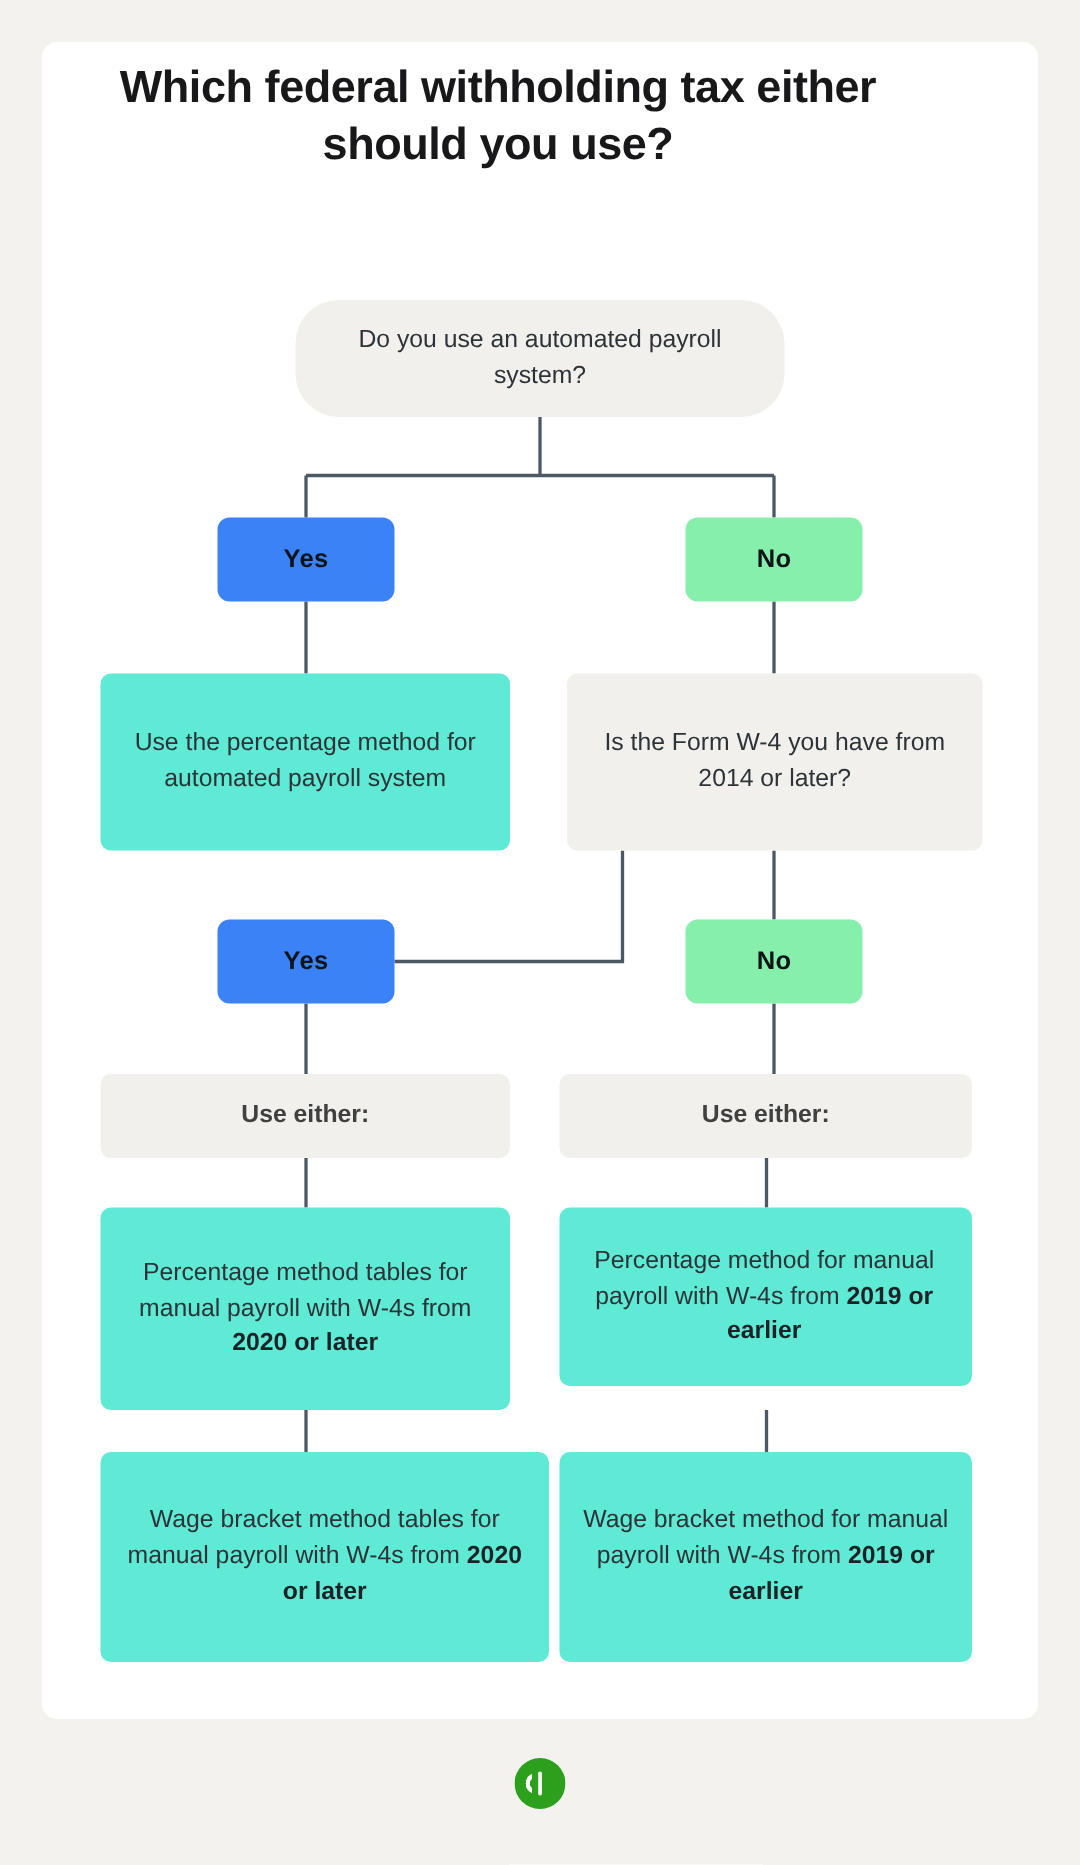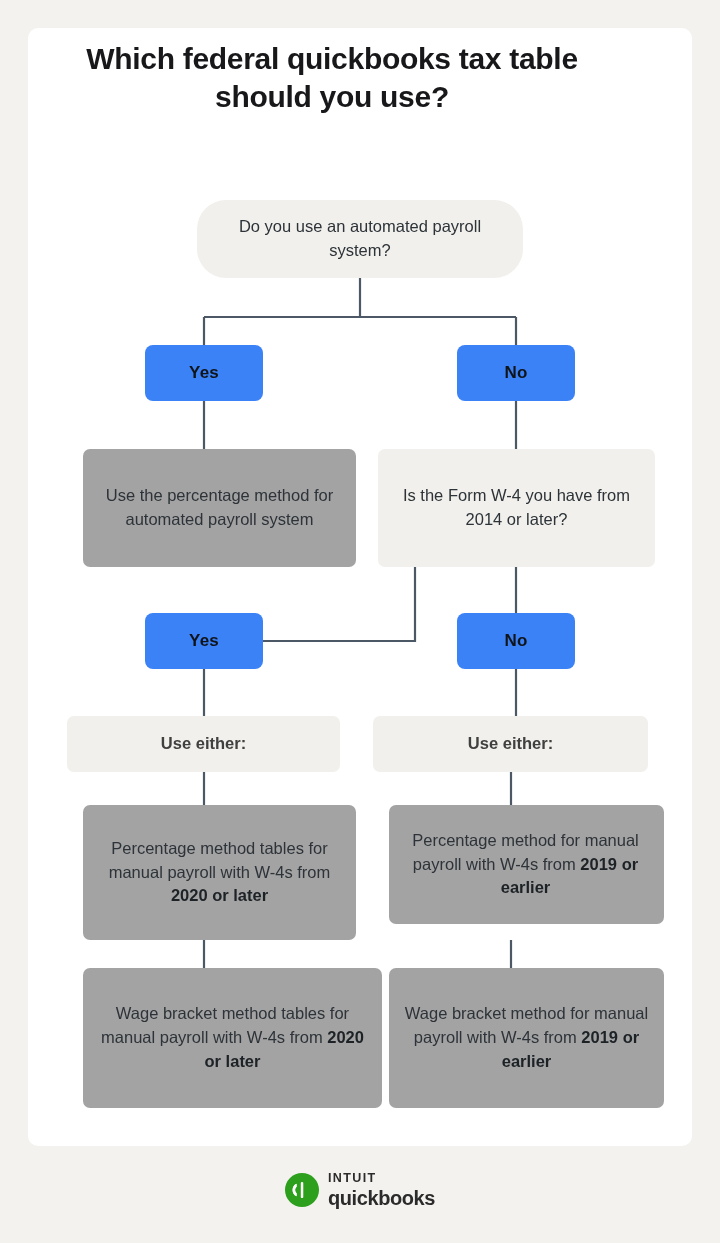--- a/index.html
+++ b/index.html
@@ -56,31 +56,31 @@
     align-items: center;
     justify-content: center;
     text-align: center;
     border-radius: 7px;
     color: #2d3338;
     font-size: 16.5px;
     line-height: 1.45;
     padding: 10px 14px;
   }
   .node.gray  { background: #f1f0ec; }
-  .node.blue  { background: #a3a3a3; margin-left: 16px; }
+  .node.blue  { background: #5eead4; }
 
   .node.pill {
     border-radius: 8px;
     font-weight: bold;
     font-size: 17px;
     color: #101418;
     letter-spacing: 0.2px;
   }
   .node.green { background: #3b82f6; }
-  .node.orange{ background: #3b82f6; text-align: center; }
+  .node.orange{ background: #86efac; text-align: center; }
 
   .node.header {
     font-weight: bold;
     font-size: 16.5px;
     color: #404040;
   }
 
   .node b { font-weight: bold; color: #1d2226; }
 
   
@@ -137,21 +137,21 @@
     font-weight: bold;
     letter-spacing: -0.4px;
     color: #2b2b2b;
   }
 </style>
 </head>
 <body>
 
 <div class="card"></div>
 
-<div class="title">Which federal quickbooks tax table should you use?</div>
+<div class="title">Which federal withholding tax either should you use?</div>
 
 <svg class="lines" viewBox="0 0 720 1243" width="720" height="1243">
   <g stroke="#4c5866" stroke-width="2.2" fill="none" stroke-linecap="butt">
 
     <path d="M360,278 L360,317"></path>
 
     <path d="M204,317 L516,317"></path>
 
     <path d="M204,317 L204,345"></path>
     <path d="M516,317 L516,345"></path>
@@ -210,17 +210,13 @@
   <span><span>Wage bracket method for manual payroll with W-4s from </span><b>2019 or earlier</b></span>
 </div>
 
 <div class="logo">
   <svg class="logo-mark" viewBox="0 0 40 40">
     <circle cx="20" cy="20" r="20" fill="#2ca01c"></circle>
     <path d="M13.6 12.6 a8.2 8.2 0 0 0 0 14.8 v-3.6 a5 5 0 0 1 0 -7.6 z" fill="#ffffff"></path>
     <path d="M26.4 12.6 a8.2 8.2 0 0 1 0 14.8 v-3.6 a5 5 0 0 0 0 -7.6 z" fill="#ffffff" transform="rotate(180 20 20)"></path>
     <rect x="18.6" y="10.5" width="2.9" height="19" rx="1.4" fill="#ffffff"></rect>
   </svg>
-  <div class="logo-text">
-    <span class="logo-intuit">INTUIT</span>
-    <span class="logo-qb">quickbooks</span>
-  </div>
 </div>
 
 </body></html>

